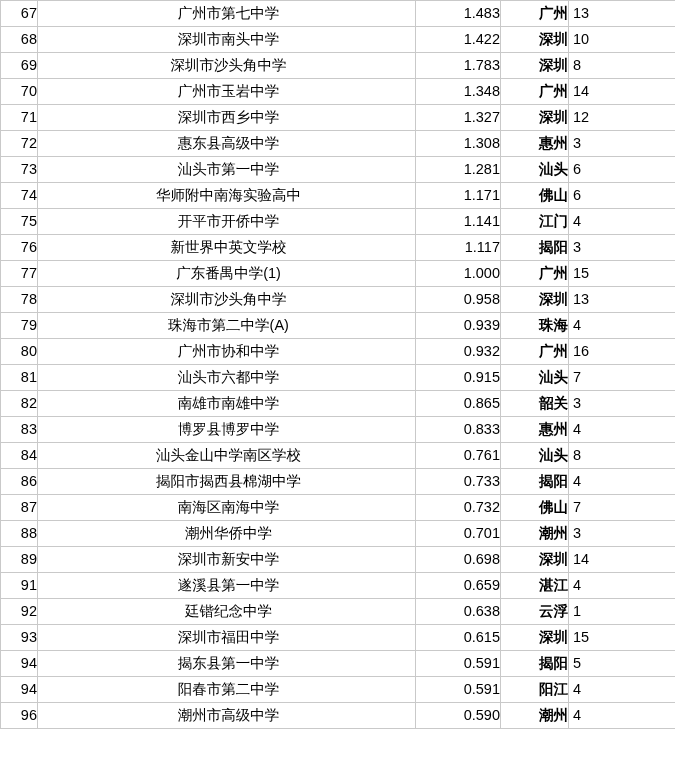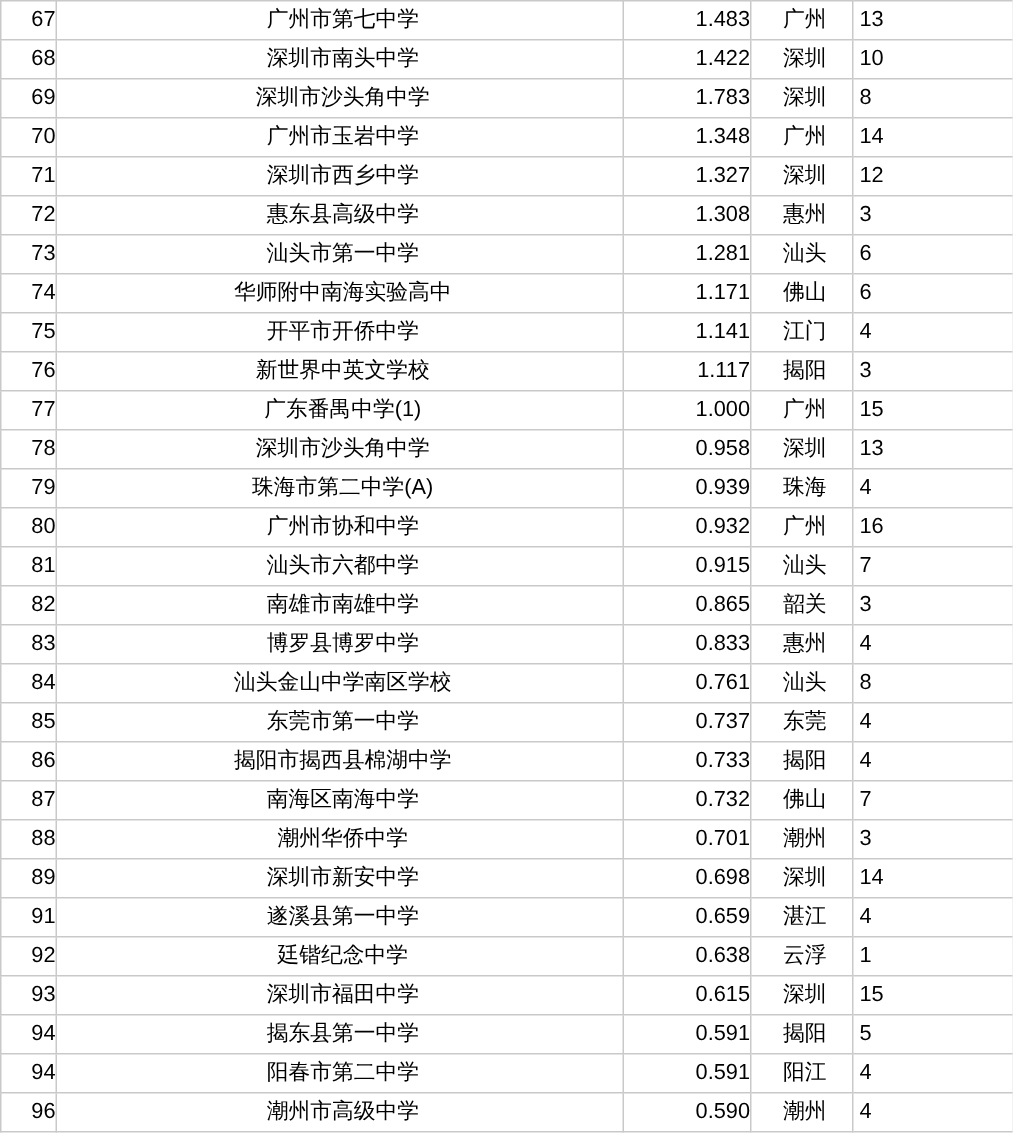--- a/index.html
+++ b/index.html
@@ -31,21 +31,21 @@
   }
   col.c-rank   { width: 37px; }
   col.c-school { width: 378px; }
   col.c-score  { width: 85px; }
   col.c-city   { width: 68px; }
   col.c-count  { width: 107px; }
 
   td.rank   { text-align: right; padding-left: 5px; }
   td.school { text-align: center; padding-left: 8px; }
   td.score  { text-align: right; padding-left: 6px; }
-  td.city   { text-align: center; padding-left: 6px; }
+  td.city   { text-align: right; padding-left: 6px; font-weight: bold; }
   td.count  { text-align: left; padding-left: 6px; }
 </style>
 </head>
 <body>
 
 <table class="rank-table">
   <colgroup>
     <col class="c-rank">
     <col class="c-school">
     <col class="c-score">
@@ -173,27 +173,20 @@
         <td class="count">4</td>
       </tr>
       <tr>
         <td class="rank">84</td>
         <td class="school">汕头金山中学南区学校</td>
         <td class="score">0.761</td>
         <td class="city">汕头</td>
         <td class="count">8</td>
       </tr>
       <tr>
-        <td class="rank">85</td>
-        <td class="school">东莞市第一中学</td>
-        <td class="score">0.737</td>
-        <td class="city">东莞</td>
-        <td class="count">4</td>
-      </tr>
-      <tr>
         <td class="rank">86</td>
         <td class="school">揭阳市揭西县棉湖中学</td>
         <td class="score">0.733</td>
         <td class="city">揭阳</td>
         <td class="count">4</td>
       </tr>
       <tr>
         <td class="rank">87</td>
         <td class="school">南海区南海中学</td>
         <td class="score">0.732</td>

